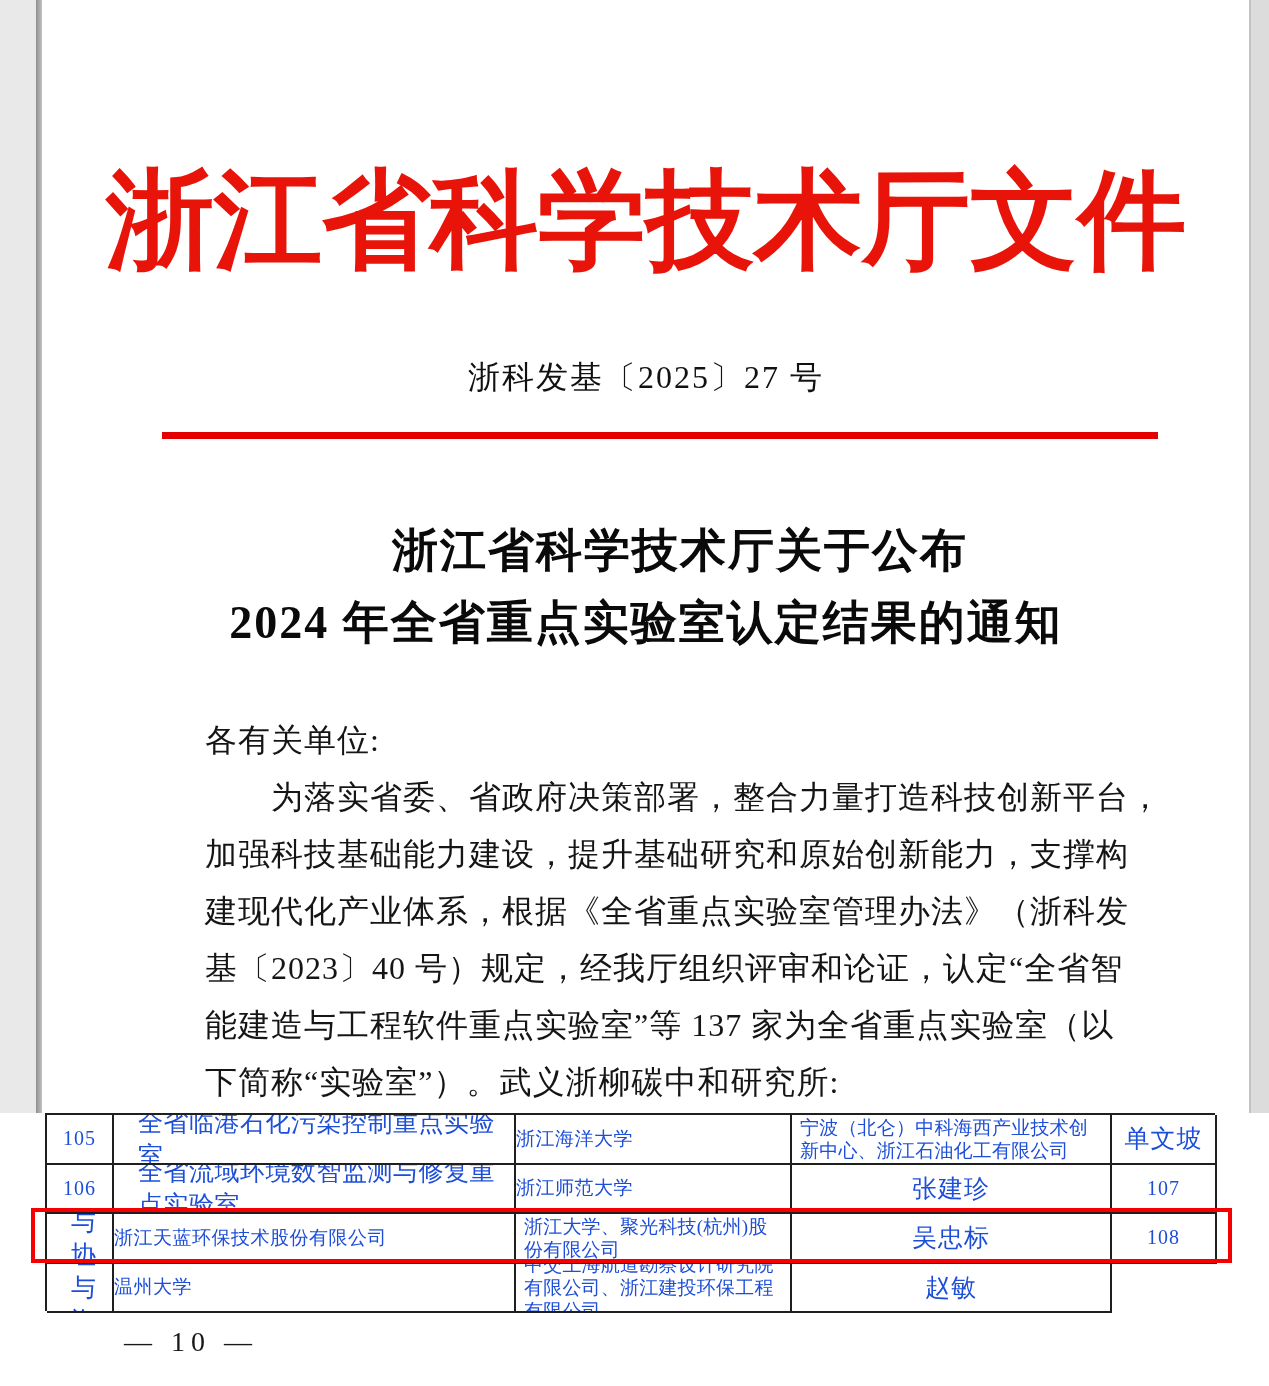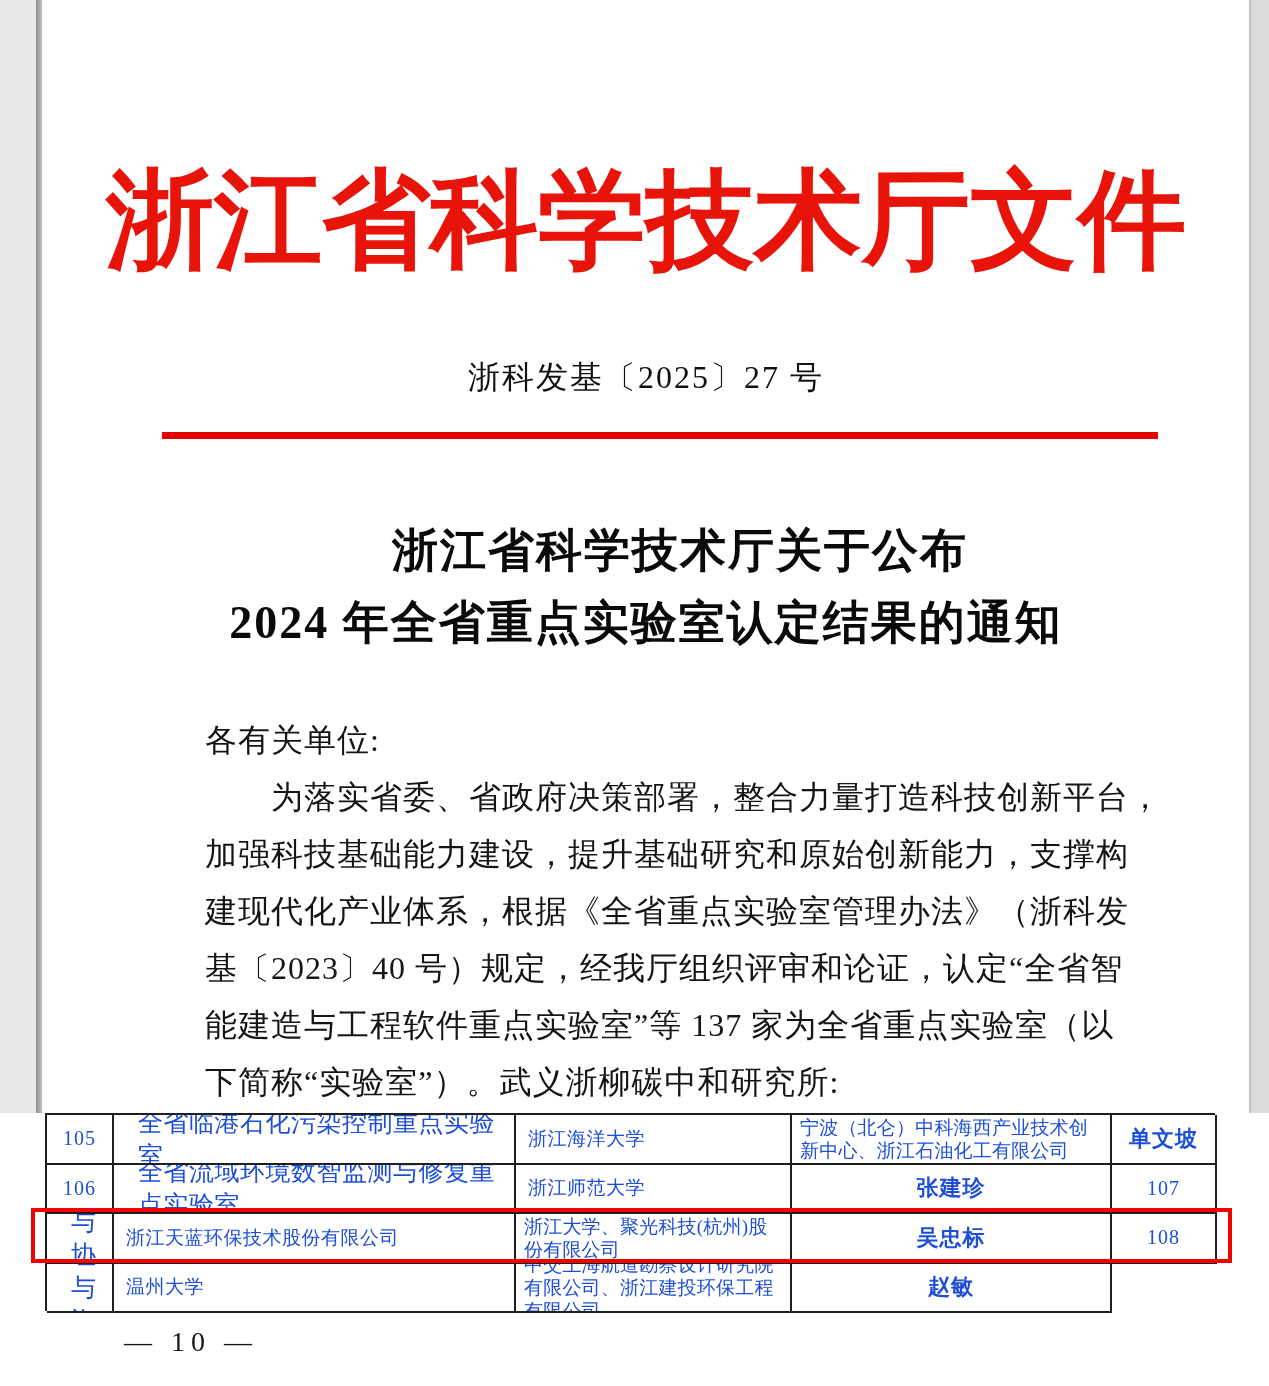--- a/index.html
+++ b/index.html
@@ -74,23 +74,23 @@
   }
   .cell{
     border-right:2px solid var(--border_black);
     border-bottom:2px solid var(--border_black);
     display:flex;align-items:center;
     overflow:hidden;
     color:#1d4ed8;
   }
   .cell.num{justify-content:center;font-size:20px;letter-spacing:1px;}
   .cell.lab{padding-left:24px;padding-right:6px;font-size:25px;letter-spacing:0.5px;}
-  .cell.host{padding-left:12px;padding-right:6px;font-size:19px;letter-spacing:0.5px;}
+  .cell.host{padding-right:6px;font-size:19px;letter-spacing:0.5px;}
   .cell.partners{padding:17px 8px;font-size:19px;line-height:23px;letter-spacing:0.2px;}
-  .cell.director{justify-content:center;font-size:22px;letter-spacing:1px;font-weight:bold;}
+  .cell.director{justify-content:center;font-size:25px;letter-spacing:1px;}
 
   .highlight-box{
     position:absolute;left:31px;top:1208px;width:1201px;height:55px;
     border:4px solid var(--highlight_red);
     background:transparent;
     pointer-events:none;
   }
   .page-number{
     position:absolute;left:84px;top:1326px;
     font-size:28px;letter-spacing:6px;color:#181818;white-space:nowrap;margin-left:40px;

